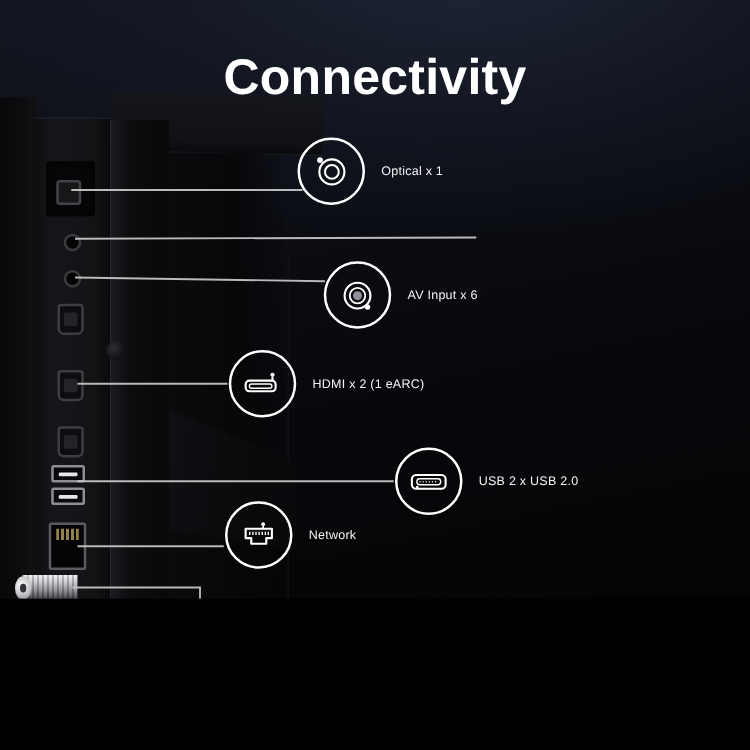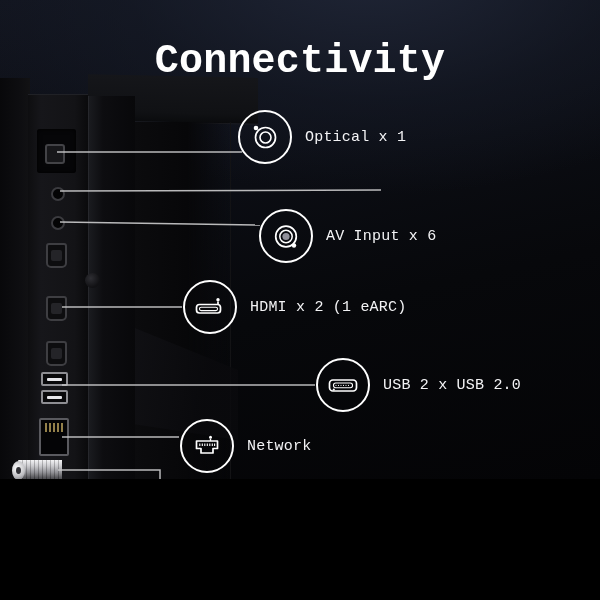--- a/index.html
+++ b/index.html
@@ -1,18 +1,18 @@
 <!DOCTYPE html>
 <html><head>
 <meta charset="utf-8">
 <style>
   html,body{margin:0;padding:0;background:#000;}
   .stage{
     position:relative;width:600px;height:479px;overflow:hidden;
-    font-family:Liberation Mono, monospace;
+    font-family:Liberation Sans, sans-serif;
     background:
       radial-gradient(95% 65% at 62% -8%, #202637 0%, rgba(22,27,40,.55) 45%, rgba(10,12,17,0) 75%),
       linear-gradient(168deg,#12151f 0%,#0c0e15 34%,#07080b 62%,#040406 100%);
   }
   .title{
     position:absolute;top:42px;left:0;width:100%;text-align:center;
     font-size:40px;font-weight:bold;color:#ffffff;letter-spacing:.2px;line-height:1;
   }
   
   .tv-edge{position:absolute;left:0;top:78px;width:30px;height:522px;
@@ -67,27 +67,27 @@
   .ant-cap{position:absolute;left:0;top:1px;width:13px;height:calc(100% - 2px);border-radius:50%;
     background:radial-gradient(circle at 40% 38%,#ffffff,#bcbcc0 60%,#6d6d72);}
   .ant-cap::after{content:'';position:absolute;left:4px;top:32%;width:5px;height:36%;
     border-radius:50%;background:#313136;}
   
   .lines{position:absolute;left:0;top:0;width:600px;height:600px;pointer-events:none;}
   
   .item{position:absolute;width:56px;height:56px;}
   .icon-wrap{position:absolute;left:0;top:0;width:56px;height:56px;}
   .item .label{position:absolute;left:68px;top:0;height:56px;display:flex;align-items:center;
-    white-space:nowrap;font-size:15px;color:#f3f3f5;letter-spacing:.2px;}
+    white-space:nowrap;font-size:10px;color:#f3f3f5;letter-spacing:.2px;}
   .it-optical{left:237px;top:109px;}
   .it-earphone{left:380px;top:160px;}
   .it-av{left:258px;top:208px;}
   .it-hdmi{left:182px;top:279px;}
   .it-usb{left:315px;top:357px;text-align:right;}
-  .it-network{left:179px;top:418px;text-align:center;}
+  .it-network{left:179px;top:400px;text-align:center;}
   .it-antenna{left:305px;top:485px;}
   svg .st{stroke:#ffffff;fill:none;}
 </style>
 </head>
 <body>
 
 <div class="stage">
 
   <div class="title">Connectivity</div>
 

